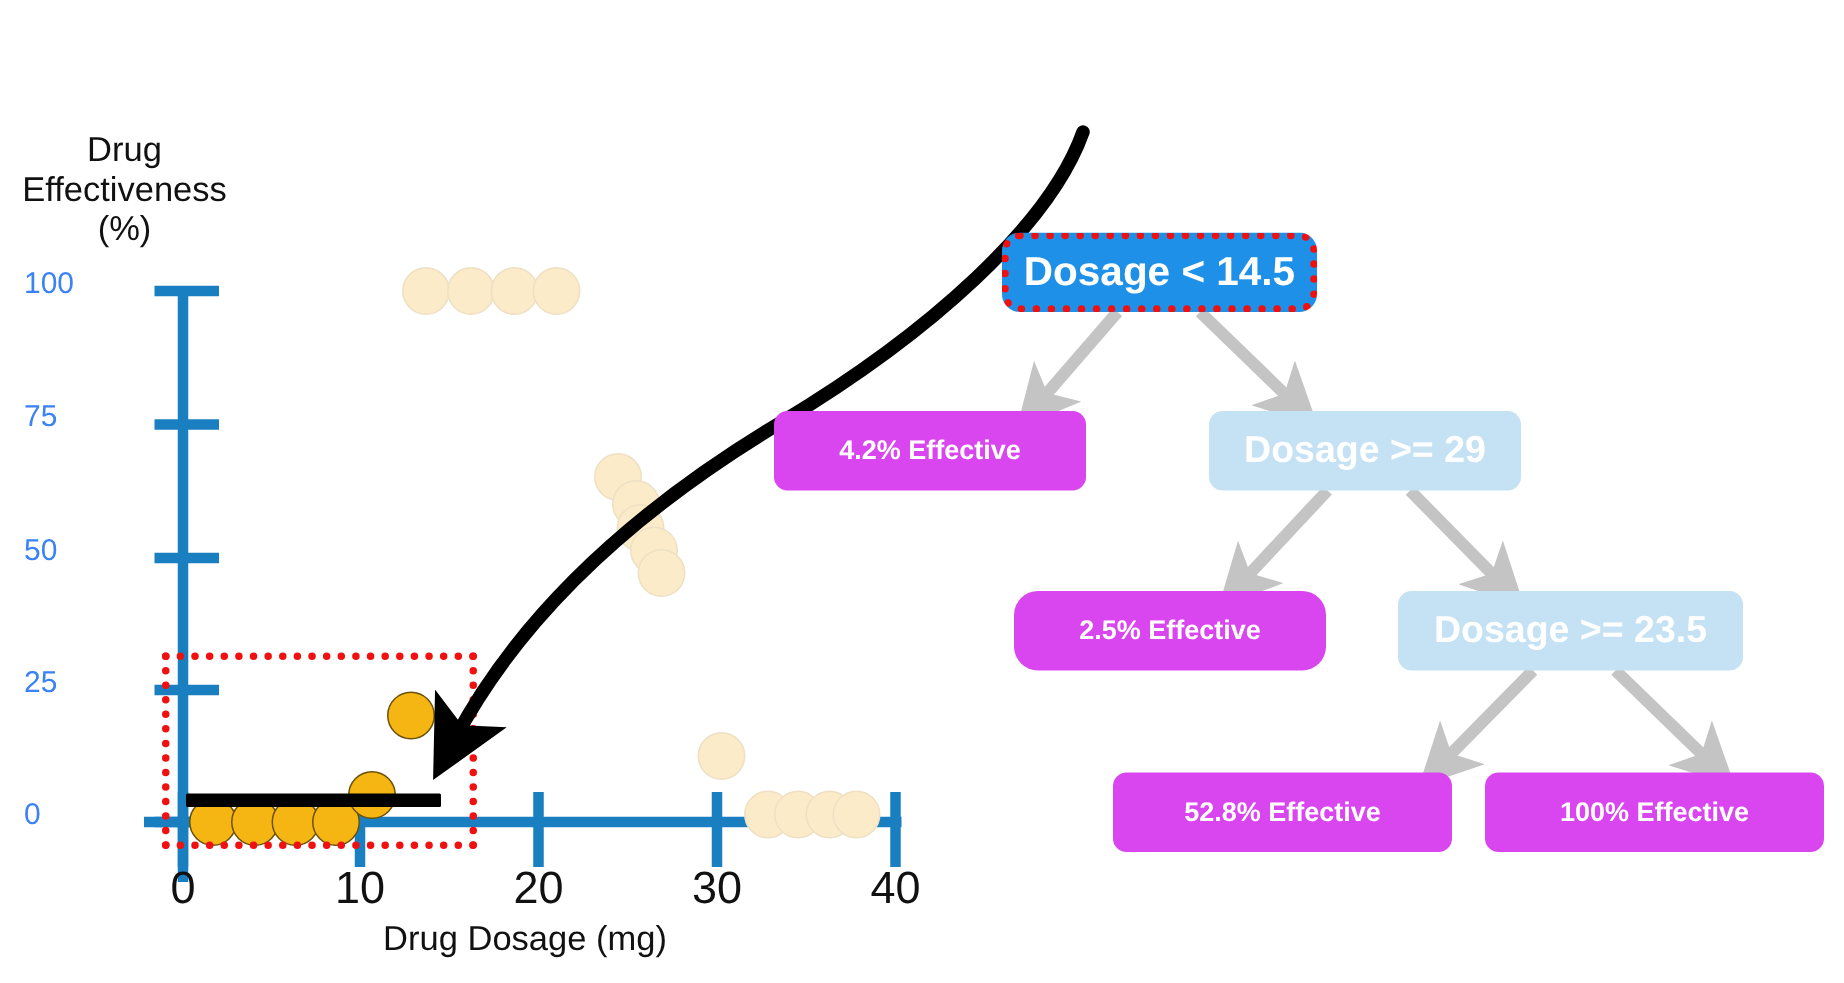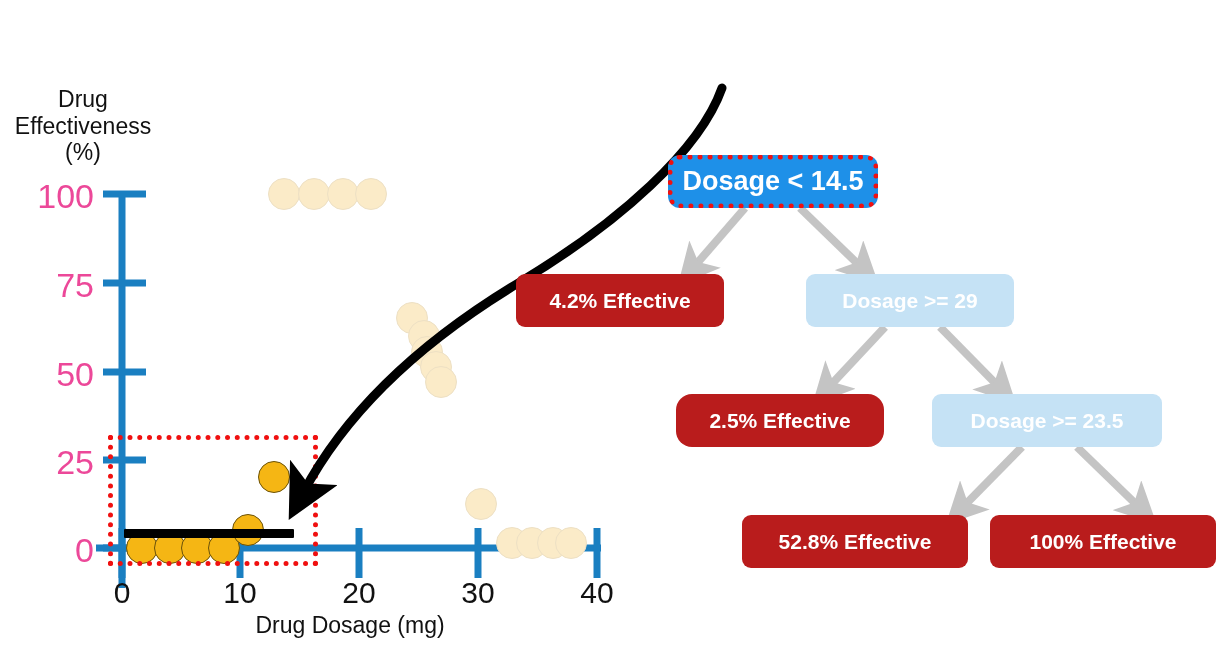--- a/index.html
+++ b/index.html
@@ -38,23 +38,23 @@
     font-size: 23px;
     line-height: 1.16;
     text-align: center;
     white-space: pre-line;
   }
   #y-axis-title { left: 8px; top: 86px; width: 150px; }
   #x-axis-title { left: 170px; top: 612px; width: 360px; }
 
   .tick-label {
     position: absolute;
-    font-size: 34px;
-    color: #ec4899;
-    text-align: right;
+    font-size: 20px;
+    color: #3b82f6;
+    text-align: left;
     line-height: 1;
   }
   .xtick-label {
     position: absolute;
     font-size: 30px;
     color: #111111;
     text-align: center;
     line-height: 1;
   }
 
@@ -98,25 +98,25 @@
     white-space: nowrap;
   }
   .node.internal-active {
     background: #1E90E8;
     font-size: 27px;
     border: 5px dotted #F01010;
     border-radius: 12px;
   }
   .node.internal-faded {
     background: #C5E2F5;
-    font-size: 21px;
+    font-size: 25px;
   }
   .node.leaf-faded {
-    background: #b91c1c;
-    font-size: 21px;
+    background: #d946ef;
+    font-size: 18px;
   }
 
   svg.overlay {
     position: absolute;
     left: 0; top: 0;
     width: 1229px;
     height: 655px;
     pointer-events: none;
   }
 </style>

